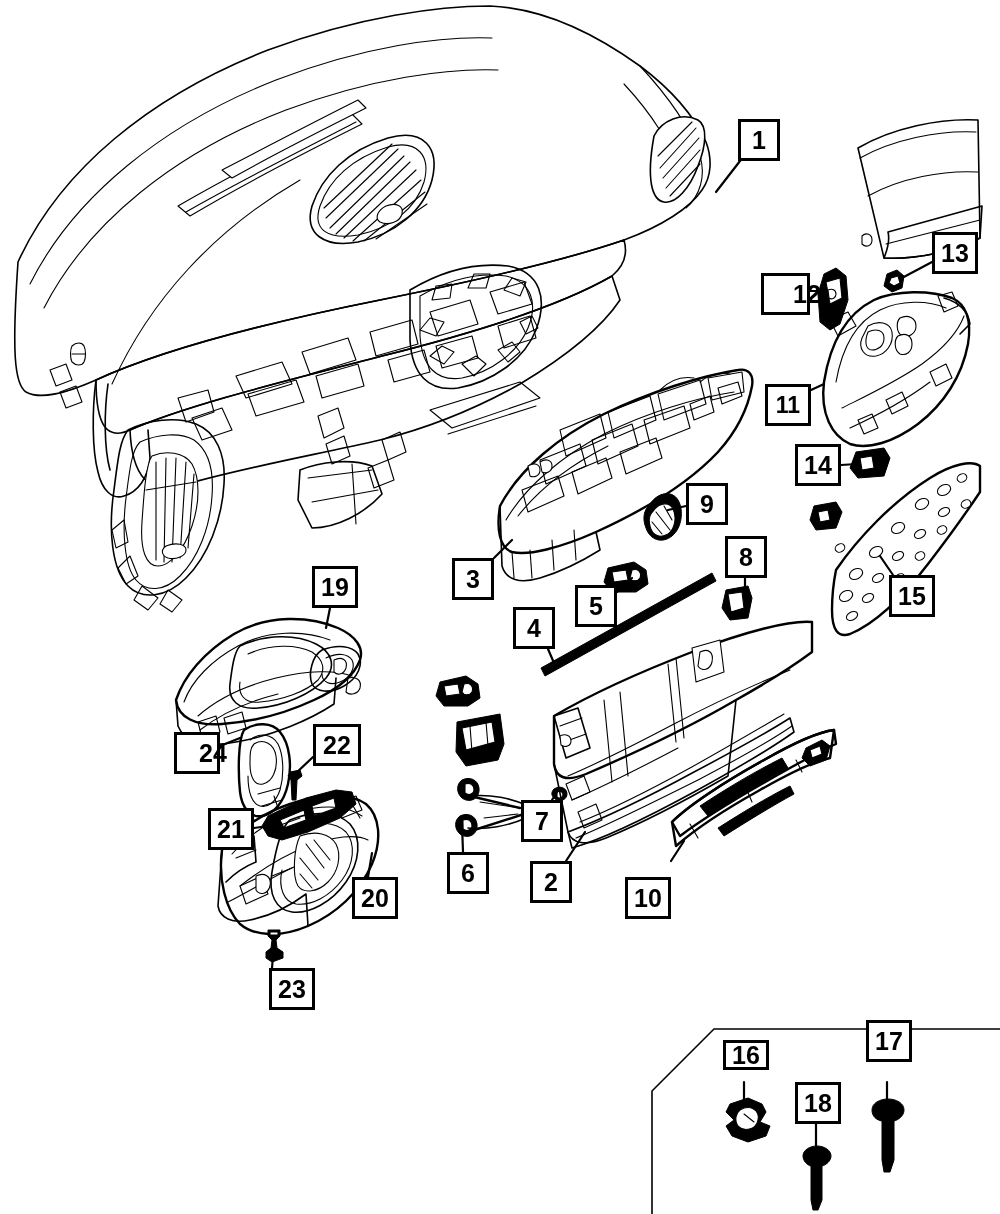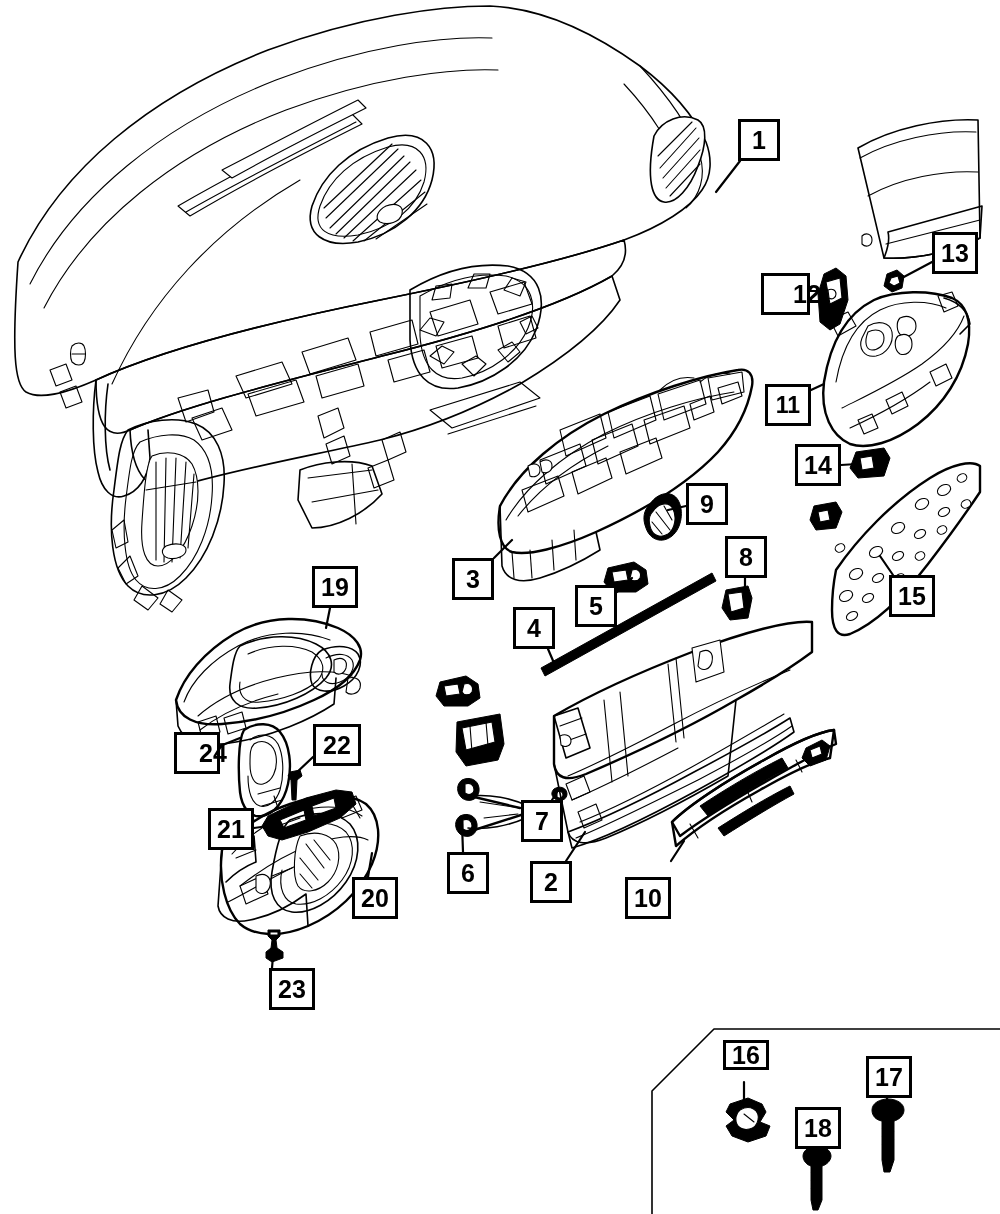--- a/index.html
+++ b/index.html
@@ -600,24 +600,24 @@
       </div>
       <div class="callout" style="left: 795px; top: 444px; width: 46px; height: 42px; font-size: 25px;">
         <span>14</span>
       </div>
       <div class="callout" style="left: 889px; top: 575px; width: 46px; height: 42px; font-size: 25px;">
         <span>15</span>
       </div>
       <div class="callout" style="left: 723px; top: 1040px; width: 46px; height: 30px; font-size: 25px;">
         <span>16</span>
       </div>
-      <div class="callout" style="left: 866px; top: 1056px; width: 46px; height: 42px; font-size: 25px;">
+      <div class="callout" style="left: 866px; top: 1020px; width: 46px; height: 42px; font-size: 25px;">
         <span>17</span>
       </div>
-      <div class="callout" style="left: 795px; top: 1082px; width: 46px; height: 42px; font-size: 25px; margin-top: 25px;">
+      <div class="callout" style="left: 795px; top: 1082px; width: 46px; height: 42px; font-size: 25px;">
         <span>18</span>
       </div>
       <div class="callout" style="left: 312px; top: 566px; width: 46px; height: 42px; font-size: 25px;">
         <span>19</span>
       </div>
       <div class="callout" style="left: 352px; top: 877px; width: 46px; height: 42px; font-size: 25px;">
         <span>20</span>
       </div>
       <div class="callout" style="left: 208px; top: 808px; width: 46px; height: 42px; font-size: 25px;">
         <span>21</span>

